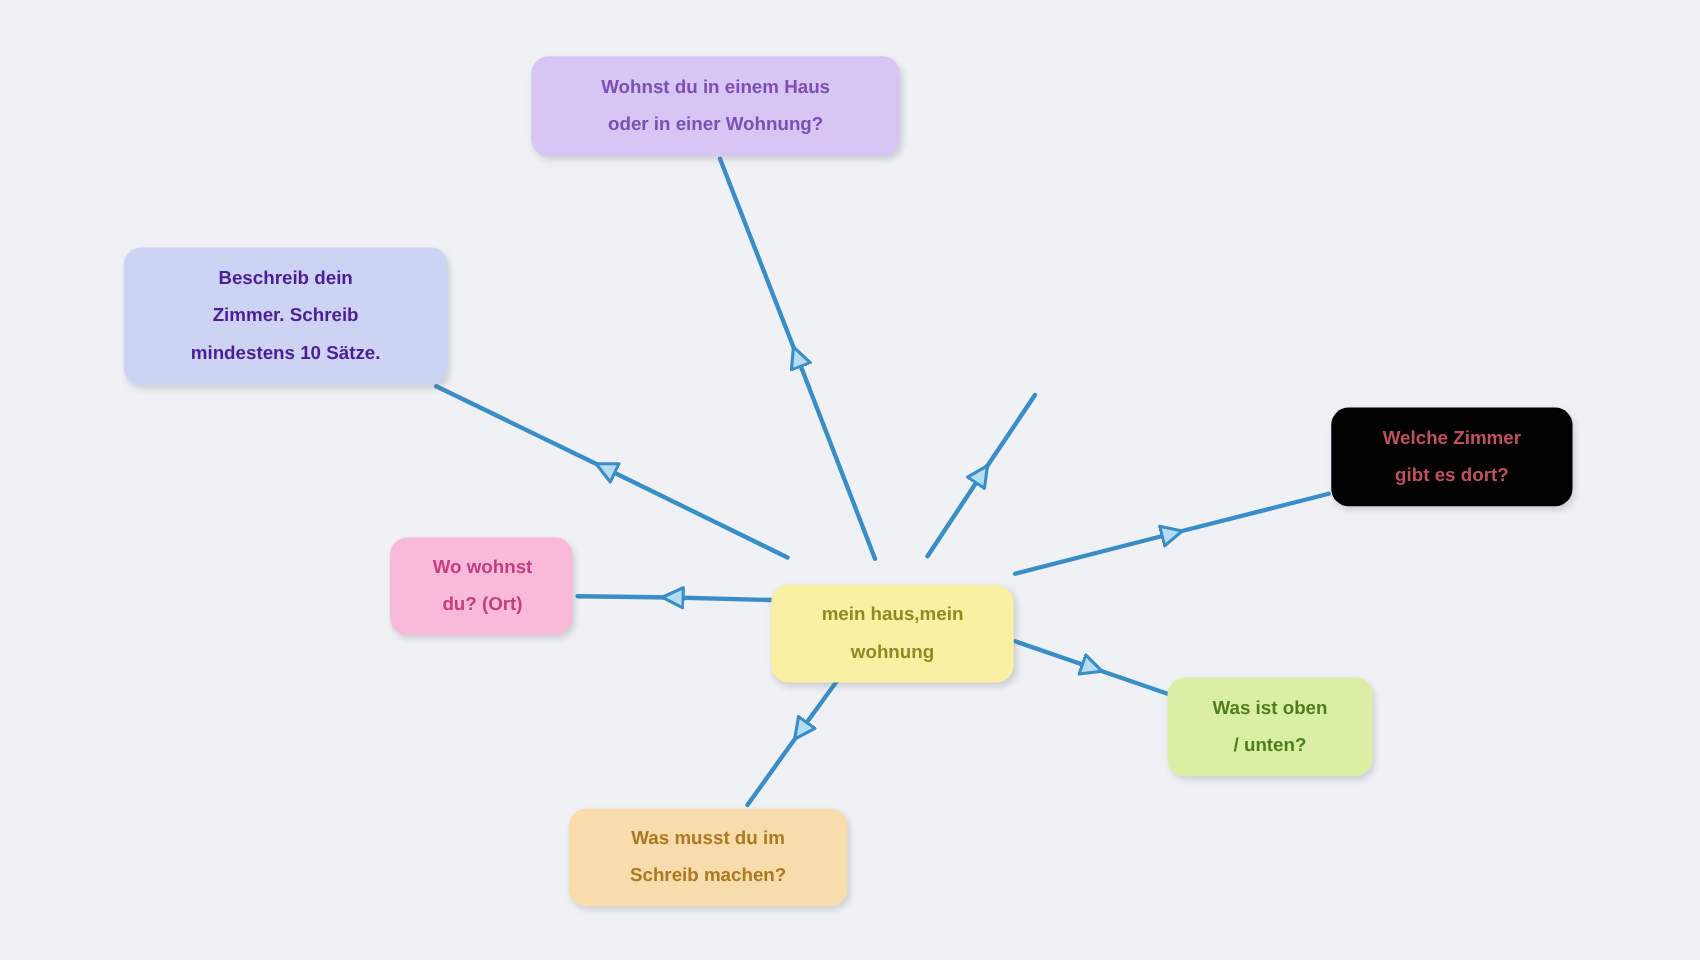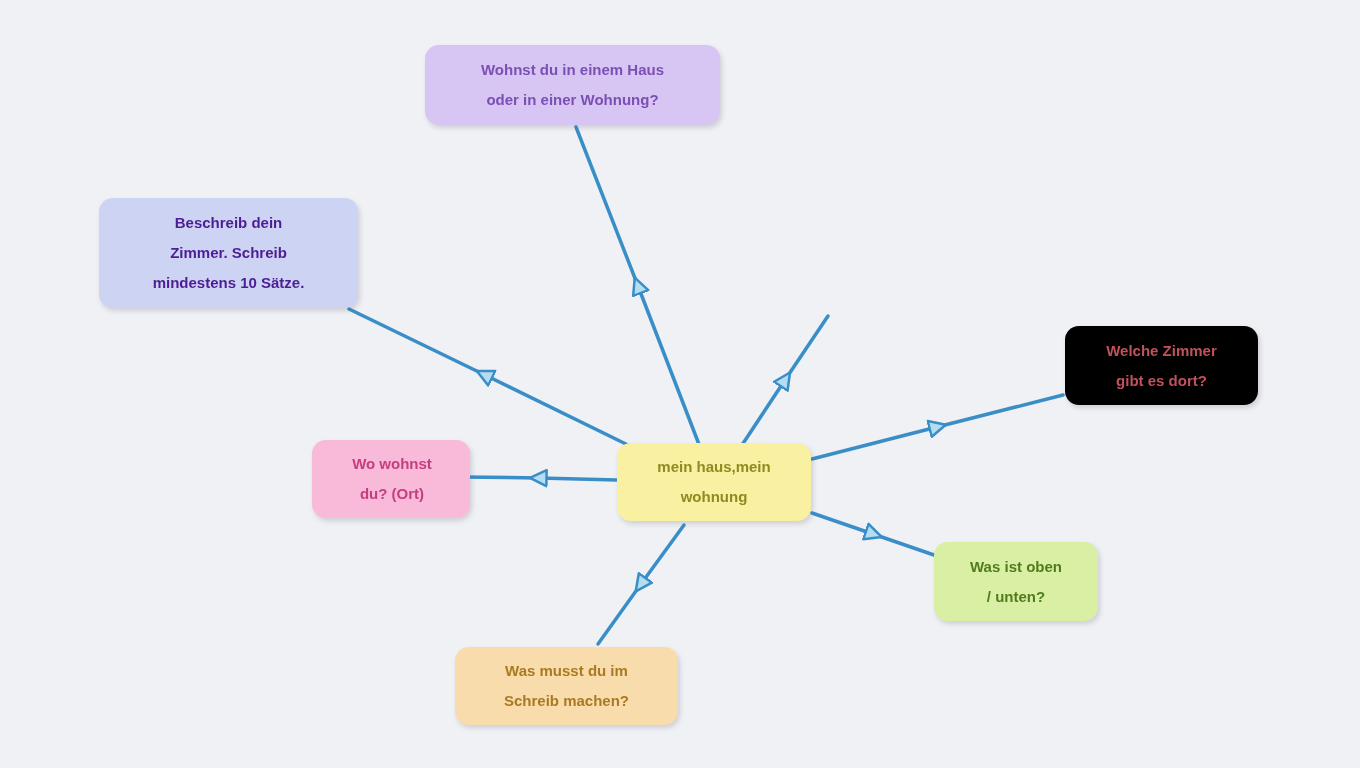--- a/index.html
+++ b/index.html
@@ -36,22 +36,22 @@
     box-sizing: border-box;
     padding: 6px 10px;
     cursor: default;
     user-select: none;
   }
   
   .node-wohnst    { left: 425px; top:  45px; width: 295px; height:  80px; background: #d7c6f3; color: #7b4fb3; }
   .node-beschreib { left:  99px; top: 198px; width: 259px; height: 110px; background: #cdd3f2; color: #4c1d95; }
   .node-wie       { left: 748px; top: 233px; width: 221px; height:  80px; background: #f2d4f3; color: #8f4a9e; }
   .node-welche    { left:1065px; top: 326px; width: 193px; height:  79px; background: #000000; color: #c0525c; }
-  .node-wo        { left: 312px; top: 440px; width: 158px; height:  78px; background: #f9b9d9; color: #c53e7f; padding-left: 12px; }
-  .node-central   { left: 617px; top: 443px; width: 194px; height:  78px; background: #f9f0a2; color: #8e8b21; }
+  .node-wo        { left: 312px; top: 430px; width: 146px; height:  78px; background: #f9b9d9; color: #c53e7f; padding-left: 12px; }
+  .node-central   { left: 617px; top: 468px; width: 194px; height:  78px; background: #f9f0a2; color: #8e8b21; }
   .node-oben      { left: 934px; top: 542px; width: 164px; height:  79px; background: #d9efa3; color: #517c1e; }
   .node-haushalt  { left: 455px; top: 647px; width: 223px; height:  78px; background: #f9dcab; color: #a97a22; }
   .edge {
     fill: none;
     stroke: #3a8ec8;
     stroke-width: 3.5;
     stroke-linecap: round;
   }
 </style>
 </head>

